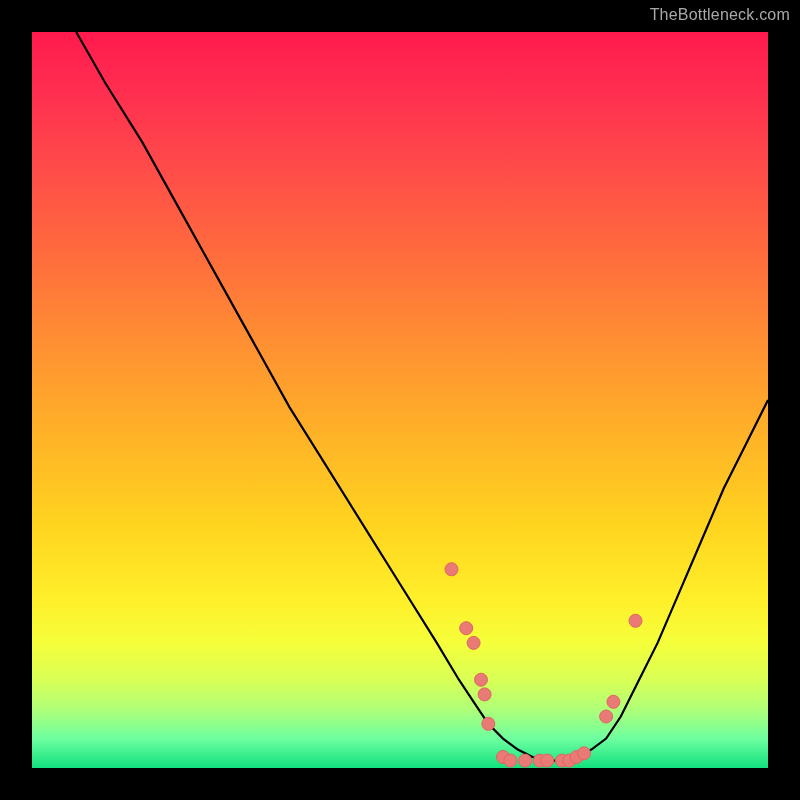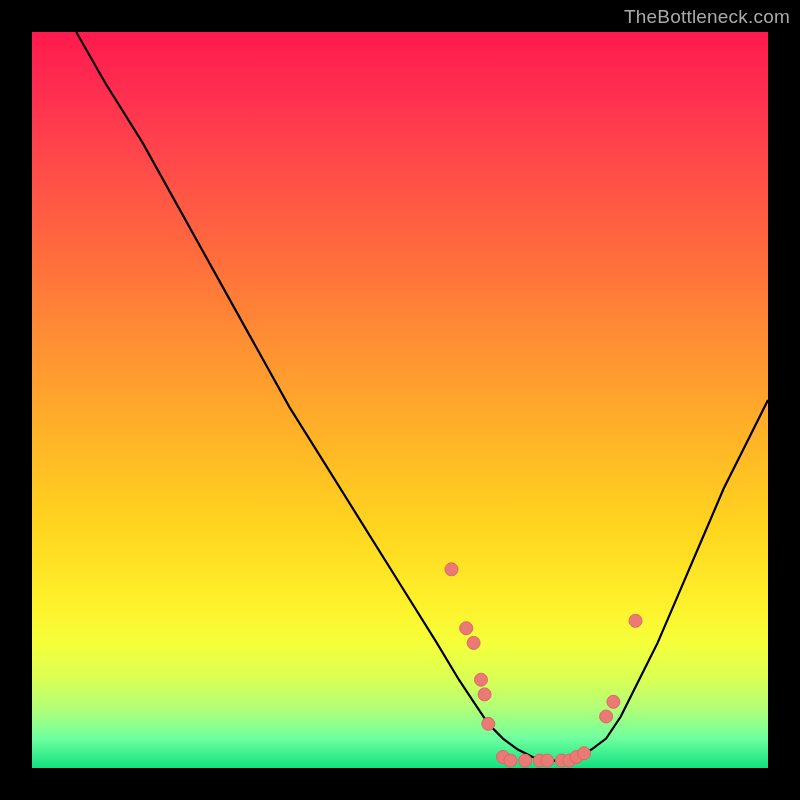--- a/index.html
+++ b/index.html
@@ -27,21 +27,21 @@
       #f5ff3a 83%,
       #d9ff55 88%,
       #b0ff78 92%,
       #6effa0 96%,
       #12e07e 100%
     );
   }
   .curve { position: absolute; inset: 0; }
   .curve path { fill: none; stroke: #000; stroke-width: 2.2; }
   .dots circle { fill: #e97a76; stroke: #de6662; stroke-width: 1; }
-  .watermark { position: absolute; top: 6px; right: 10px; color: #a9a9a9; font-size: 19px; letter-spacing: 0.2px; font-family: Arial, Helvetica, sans-serif; text-align: right; }
+  .watermark { position: absolute; top: 6px; right: 10px; color: #a9a9a9; font-size: 16px; letter-spacing: 0.2px; font-family: Arial, Helvetica, sans-serif; text-align: right; }
 </style>
 </head>
 <body>
 
 <div class="frame">
   <div class="plot-area">
     <div class="gradient"></div>
     <svg class="curve" viewBox="0 0 736 736" preserveAspectRatio="none">
       <g>
         <path id="curve-path" d="M44.2 0.0 L73.6 51.5 L110.4 110.4 L147.2 176.6 L184.0 242.9 L220.8 309.1 L257.6 375.4 L294.4 434.2 L331.2 493.1 L368.0 552.0 L404.8 610.9 L426.9 647.7 L441.6 669.8 L456.3 691.8 L471.0 706.6 L485.8 717.6 L500.5 725.0 L515.2 728.6 L529.9 728.6 L544.6 725.0 L559.4 717.6 L574.1 706.6 L588.8 684.5 L603.5 655.0 L625.6 610.9 L647.7 559.4 L669.8 507.8 L691.8 456.3 L713.9 412.2 L736.0 368.0"></path>

